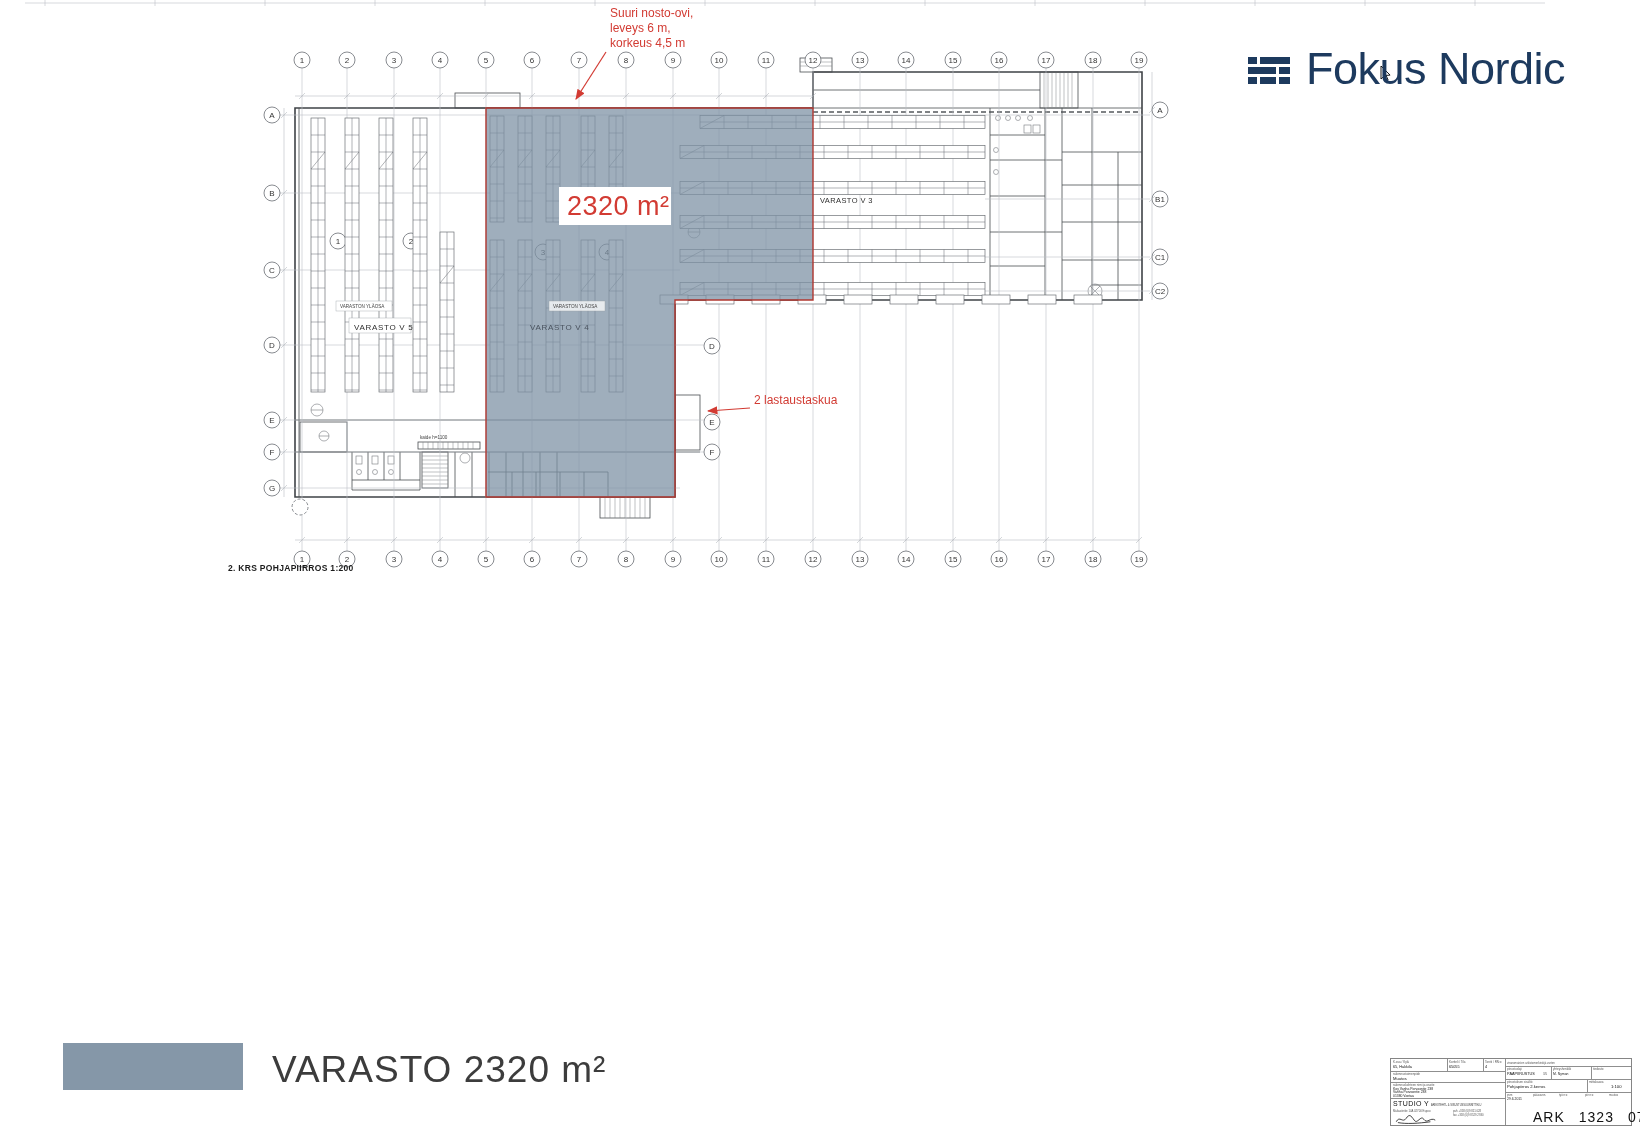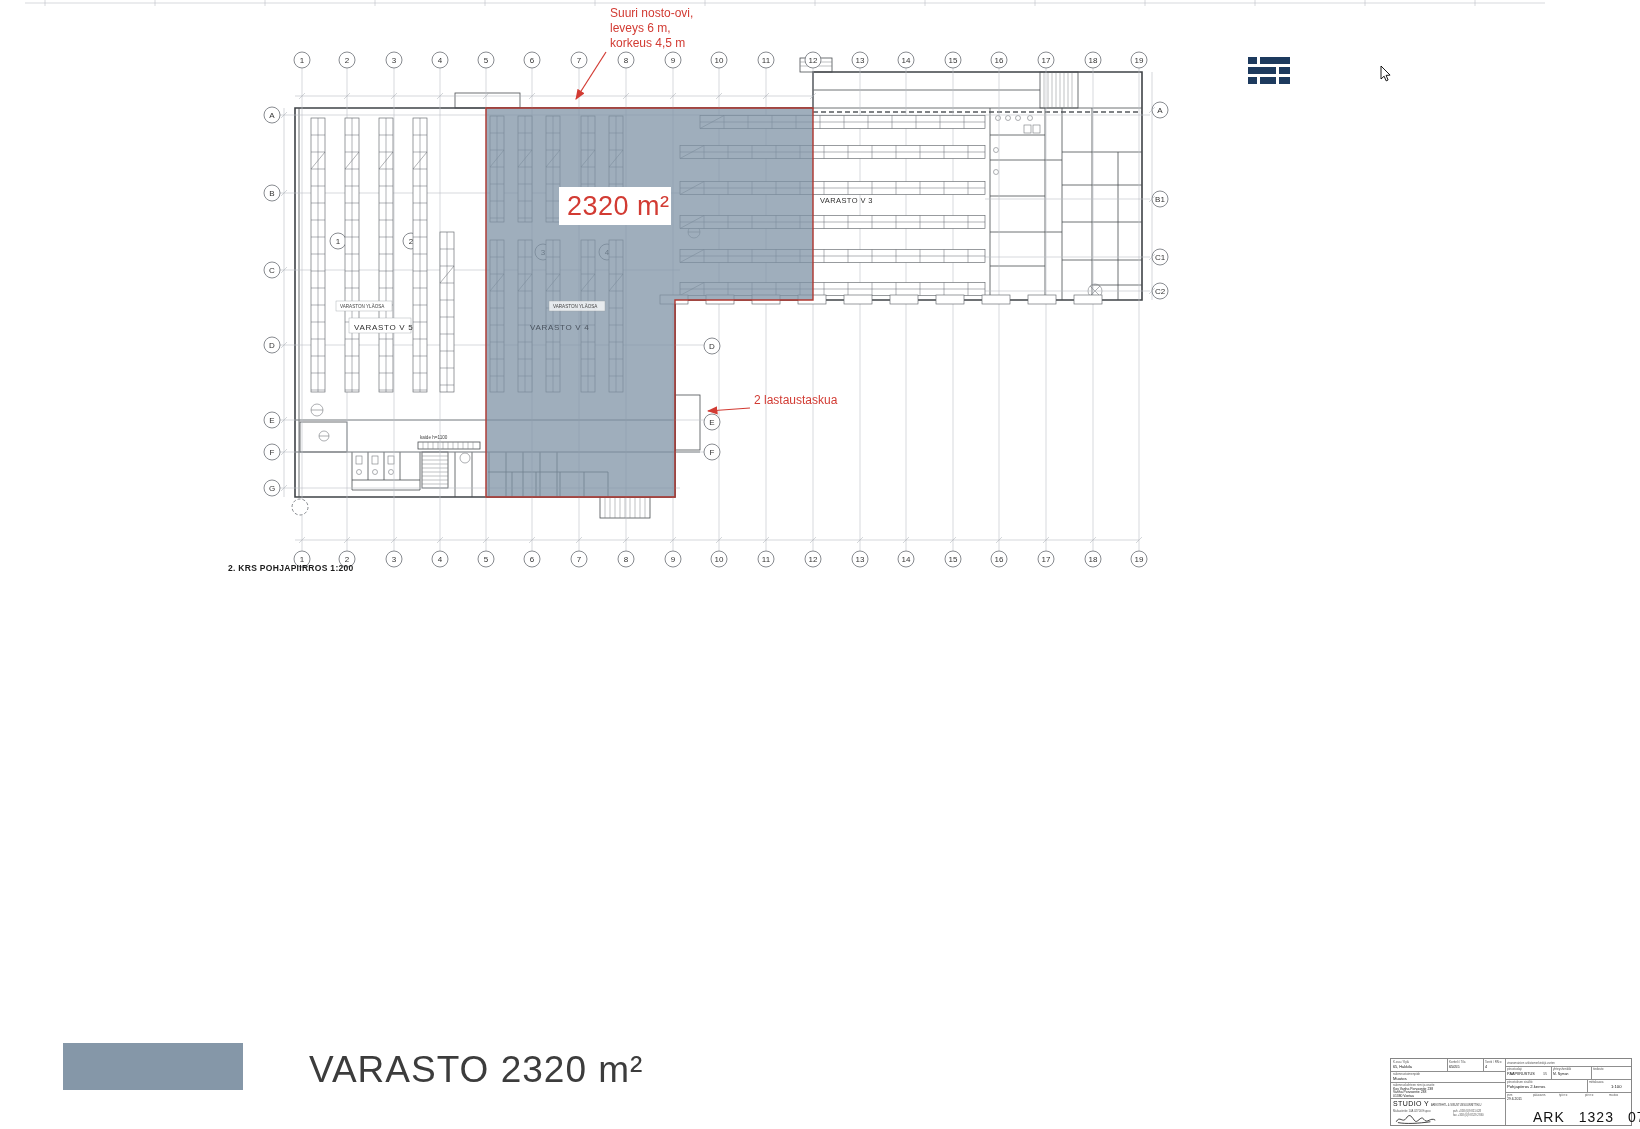--- a/index.html
+++ b/index.html
@@ -29,21 +29,21 @@
   .lbl4{font-size:4.6px;fill:#444;}
   .cap{font-size:8.5px;font-weight:bold;fill:#1b1b1b;letter-spacing:.3px;}
   .wbox{fill:#fff;stroke:#9aa0a6;stroke-width:.4;}
   
   .logo-icon{position:absolute;left:1248px;top:57px;}
   .logo-text{position:absolute;left:1306px;top:46px;font-size:45px;line-height:1;
              color:#1d3a5e;font-weight:500;letter-spacing:-.5px;}
   
   .legend-swatch{position:absolute;left:63px;top:1043px;width:180px;height:47px;background:#8597a8;}
   .legend-label{position:absolute;left:272px;top:1051px;font-size:37px;line-height:1;
-                color:#3c3c3c;letter-spacing:1px;font-weight:400;margin-left:37px;}
+                color:#3c3c3c;letter-spacing:1px;font-weight:400;}
   
   .tb{position:absolute;left:1390px;top:1058px;width:240px;height:66px;
       border:1px solid #858585;background:#fff;color:#222;}
   .tb div{position:absolute;white-space:nowrap;}
   .tb .v{width:0;border-left:.5px solid #8f8f8f;}
   .tb .h{height:0;border-top:.5px solid #8f8f8f;}
   .s28{font-size:2.8px;color:#555;}
   .s3{font-size:3px;color:#555;}
   .s34{font-size:3.4px;color:#1a1a1a;}
   .s38{font-size:3.8px;color:#111;}
@@ -648,20 +648,21 @@
     <g fill="#1d3a5e">
       <rect x="0" y="0" width="9" height="7"></rect>
         <rect x="12" y="0" width="30" height="7"></rect>
       <rect x="0" y="10" width="28" height="7"></rect>
         <rect x="31" y="10" width="11" height="7"></rect>
       <rect x="0" y="20" width="9" height="7"></rect>
         <rect x="12" y="20" width="16" height="7"></rect>
         <rect x="31" y="20" width="11" height="7"></rect>
     </g>
   </svg>
+  <div class="logo-text">Fokus Nordic</div>
 
   <div class="legend-swatch" style="background: rgb(133, 151, 168);"></div>
   <div class="legend-label">VARASTO 2320 m²</div>
 
   <div class="tb">
     <div class="v" style="left:114px;top:0;height:66px;"></div>
 
     <div class="h" style="left:0;top:12px;width:114px;"></div>
     <div class="h" style="left:0;top:23px;width:114px;"></div>
     <div class="h" style="left:0;top:39px;width:114px;"></div>

